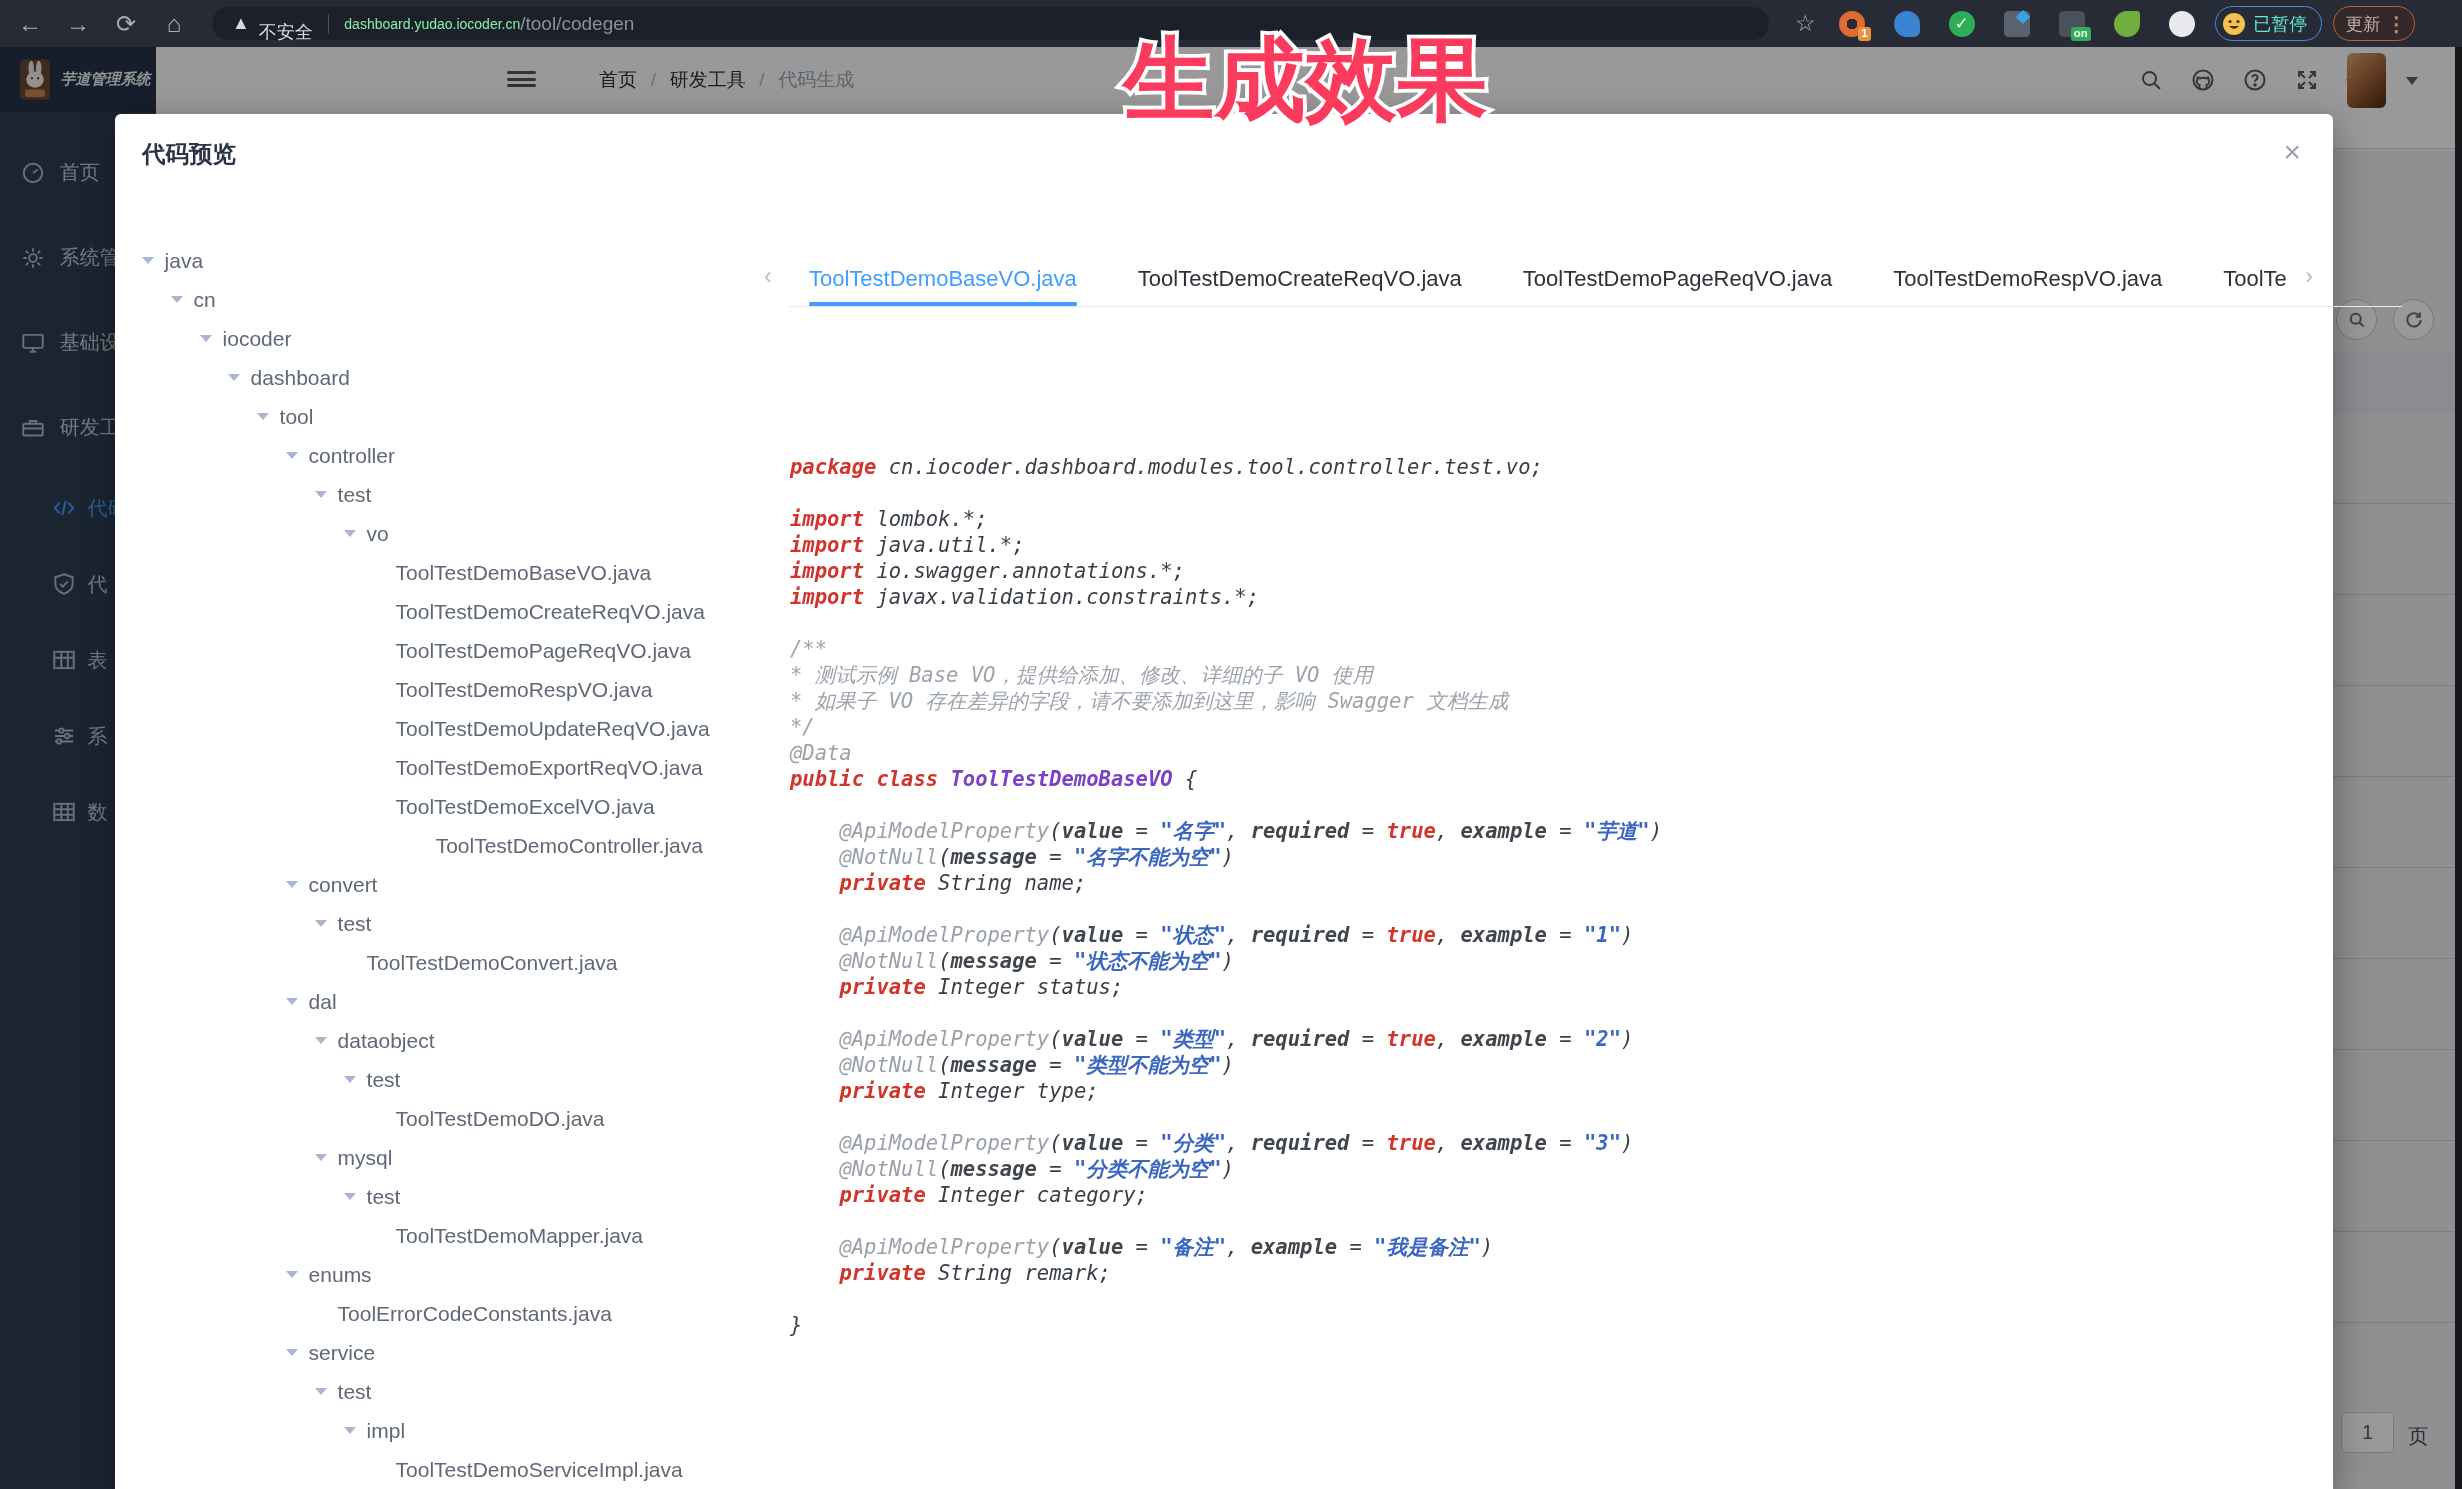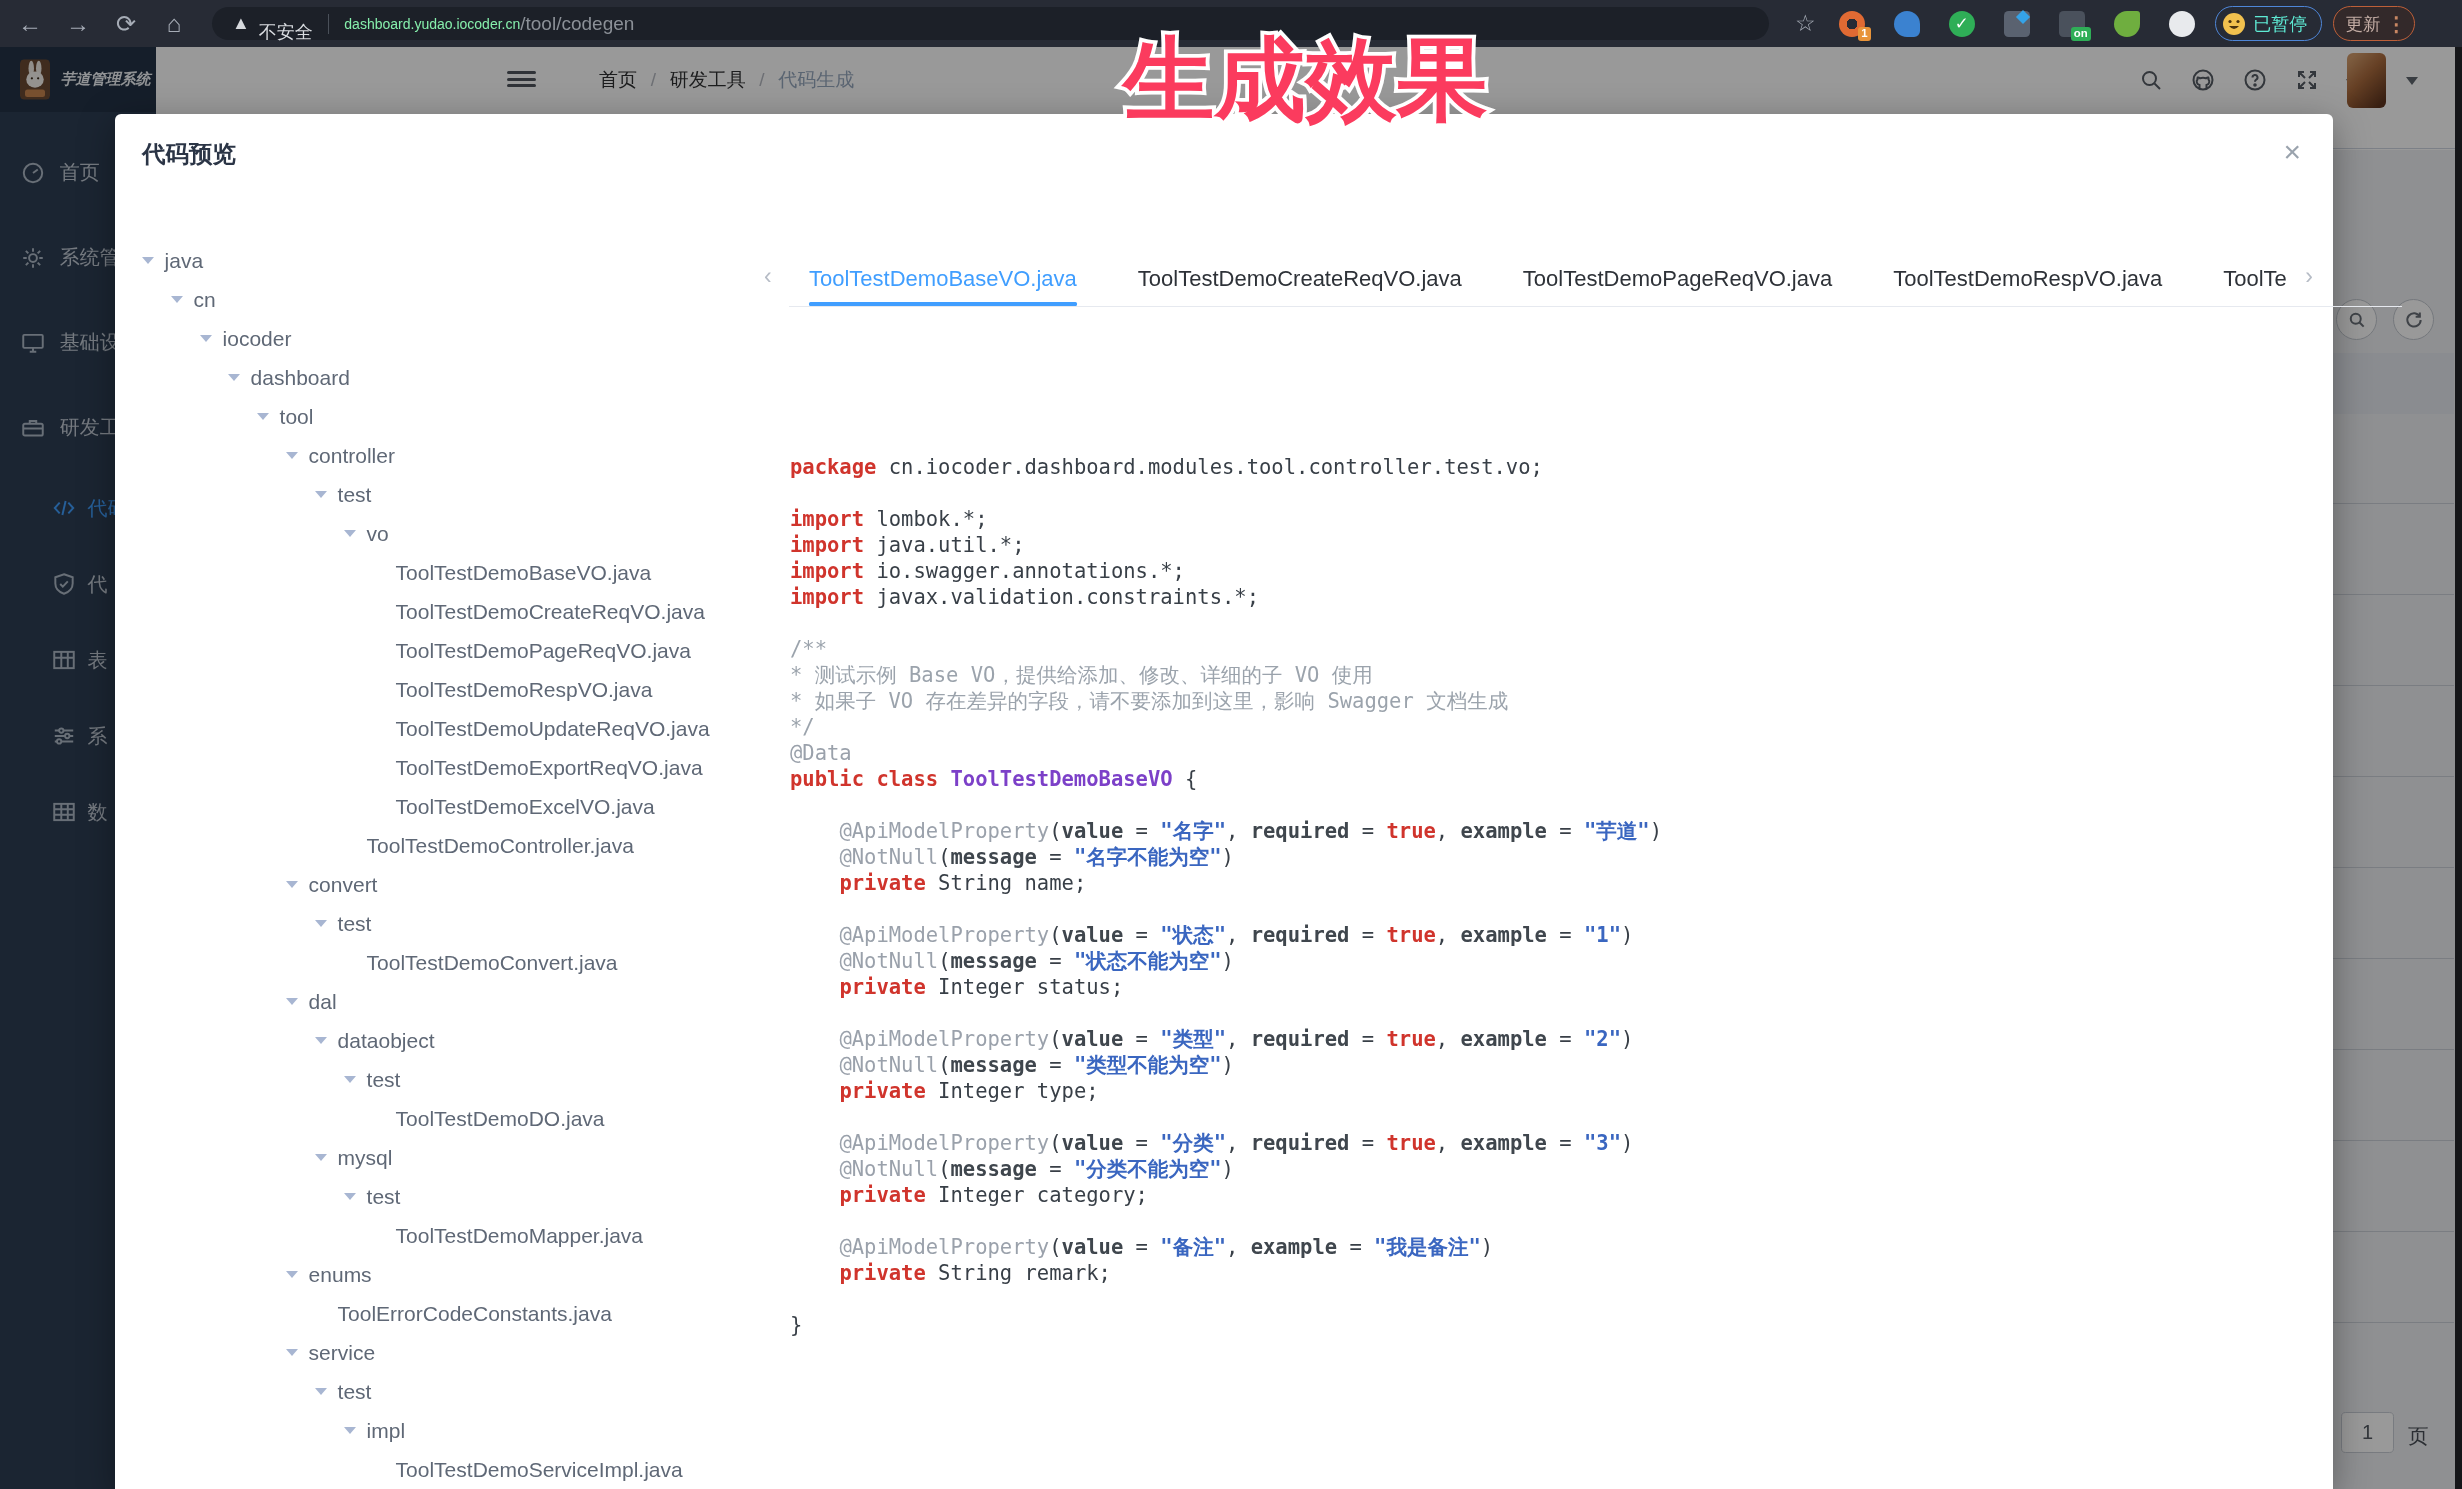--- a/index.html
+++ b/index.html
@@ -112,21 +112,21 @@
     gap:61px;box-sizing:border-box;overflow:hidden;}
   .tab{position:relative;font-size:22px;color:#2e3238;height:55px;display:flex;align-items:center;
     white-space:nowrap;cursor:pointer;flex:0 0 auto;}
   .tab.active{color:#409eff;}
   .tab.active::after{content:"";position:absolute;left:0;right:0;bottom:0;height:3.8px;background:#409eff;border-radius:1.5px;}
   .tab-arrow{position:absolute;font-size:23px;color:#b6bcc6;top:149px;cursor:pointer;}
   #tab-prev{left:649px;}
   #tab-next{right:20px;}
   #code{position:absolute;left:675px;top:340px;width:1517px;
     font-family:"DejaVu Sans Mono",monospace;font-size:20.5px;line-height:26px;color:#3a414a;}
-  .cline{white-space:pre;height:26px;}
+  .cline{white-space:pre;height:26px;font-style:italic;}
   .tok-k{color:#d0342c;font-weight:bold;}
   .tok-a{color:#9aa1ab;}
   .tok-at{color:#3f464d;font-weight:bold;}
   .tok-s{color:#3a66c0;font-weight:bold;}
   .tok-cl{color:#7c40c8;font-weight:bold;}
   .tok-c{color:#9ba3ac;}
   .tok-t{color:#383f47;}
 
   
   #overlay-svg{position:absolute;left:1017px;top:10.6px;width:577px;height:134px;z-index:100;pointer-events:none;}
@@ -386,21 +386,21 @@
           <span class="tlabel">ToolTestDemoUpdateReqVO.java</span>
         </div>
         <div class="tree-row" style="padding-left: 231px;">
           <span class="caret hide"></span>
           <span class="tlabel">ToolTestDemoExportReqVO.java</span>
         </div>
         <div class="tree-row" style="padding-left: 231px;">
           <span class="caret hide"></span>
           <span class="tlabel">ToolTestDemoExcelVO.java</span>
         </div>
-        <div class="tree-row" style="padding-left: 202px;">
+        <div class="tree-row" style="padding-left: 202px; justify-content: center;">
           <span class="caret hide"></span>
           <span class="tlabel">ToolTestDemoController.java</span>
         </div>
         <div class="tree-row" style="padding-left: 144px;">
           <span class="caret"></span>
           <span class="tlabel">convert</span>
         </div>
         <div class="tree-row" style="padding-left: 173px;">
           <span class="caret"></span>
           <span class="tlabel">test</span>

